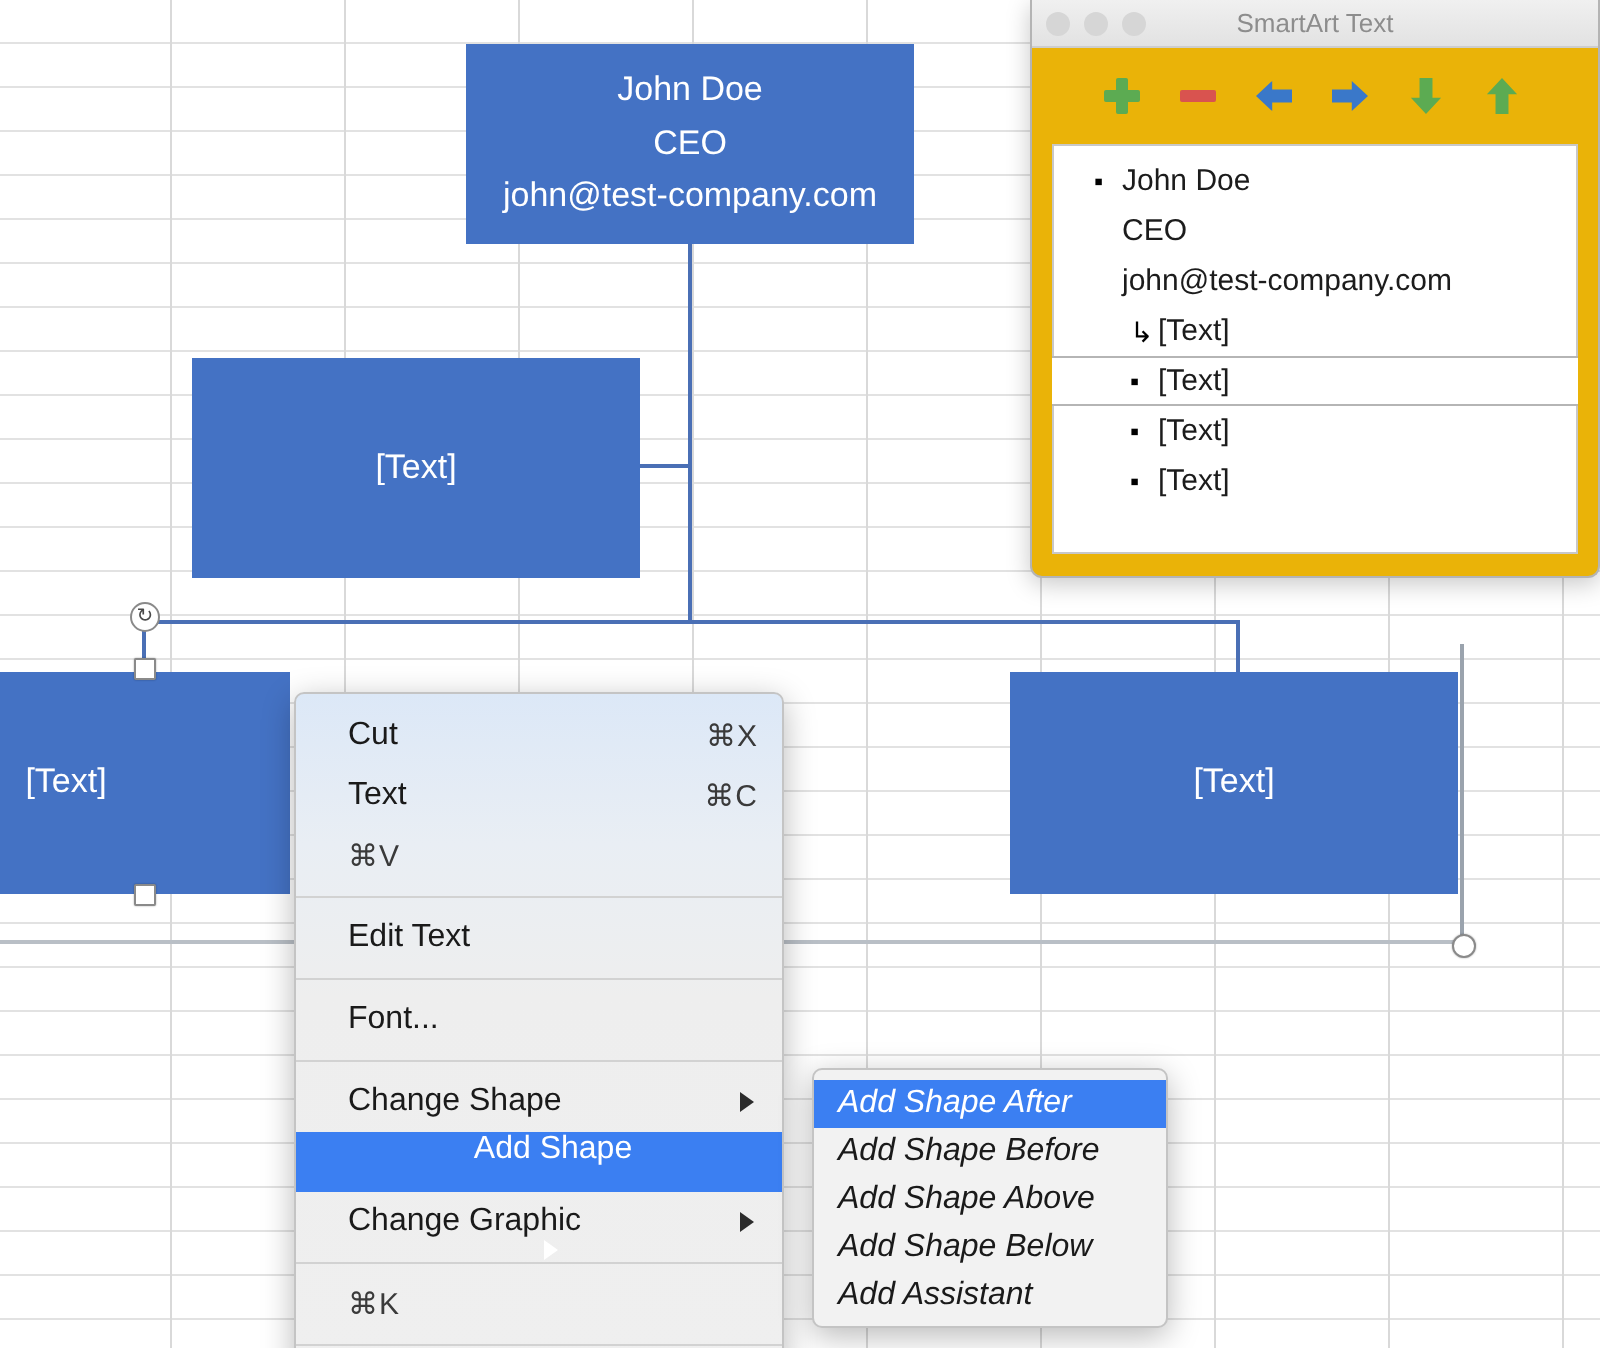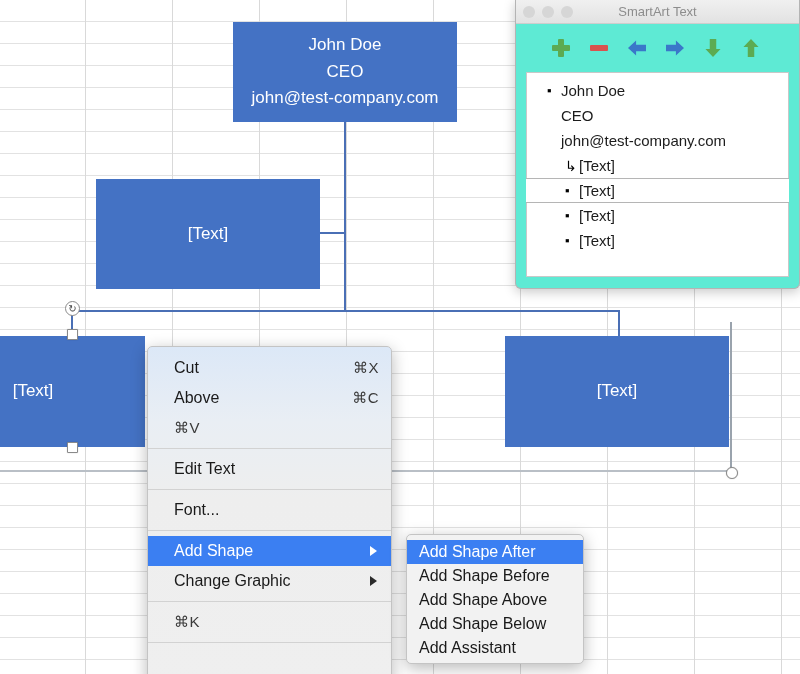--- a/index.html
+++ b/index.html
@@ -78,21 +78,21 @@
     background:#9aa3ad; z-index:4;
   }
   #sel-right-frame-b {
     position:absolute; left:0px; top:470px; width:732px; height:2px;
     background:#b9bfc6; z-index:2;
   }
 
   
   #smartart-window {
     position:absolute; left:515px; top:0px; width:285px; height:289px;
-    background:#5eead4;
+    background:#eab308;
     border:1px solid #b4b4b4;
     border-top:none;
     border-radius:0 0 6px 6px;
     box-shadow:0 3px 12px rgba(0,0,0,.22);
     z-index:20;
     overflow:hidden;
   }
   #smartart-titlebar {
     height:24px;
     background:linear-gradient(#f0f0f0,#e2e2e2);
@@ -172,36 +172,36 @@
     height:30px; display:flex; align-items:center;
     padding:0 12px 0 26px; position:relative; white-space:nowrap;gap:36px;
   }
   .mi .mi-label { flex:1; }
   .mi .mi-key { color:#3a3a3a; font-size:15px; letter-spacing:.5px; }
   .mi .mi-arrow {
     width:0;height:0;border-left:7px solid #2b2b2b;
     border-top:5px solid transparent;border-bottom:5px solid transparent;
     margin-right:2px;
   }
-  .mi.hl { background:#3b7ff2; color:#ffffff; }
+  .mi.hl { background:#3b7ff2; color:#ffffff;flex-direction:column; }
   .mi.hl .mi-arrow { border-left-color:#ffffff; }
   .mi-sep { height:1px; background:#d2d2d2; margin:5px 0; }
 
   
   #submenu {
     position:absolute; left:406px; top:534px; width:178px; height:130px;
     background:#f2f2f2;
     border:1px solid #c4c4c4;
     border-radius:5px;
     box-shadow:0 4px 16px rgba(0,0,0,.28);
     z-index:40;
     font-size:16px; color:#1a1a1a;
     padding-top:5px;
   }
-  .smi { height:24px; display:flex; align-items:center; padding:0 10px 0 12px; white-space:nowrap; }
+  .smi { height:24px; display:flex; align-items:center; padding:0 10px 0 12px; white-space:nowrap;font-style:italic; }
   .smi.hl { background:#3b7ff2; color:#ffffff; }
 </style>
 </head>
 <body>
 
 <div id="canvas"></div>
 
 <div class="conn" id="conn-ceo-down"></div>
 <div class="conn" id="conn-asst-stub"></div>
 <div class="conn" id="conn-horizontal"></div>
@@ -282,41 +282,45 @@
   </div>
 </div>
 
 <div id="context-menu">
 
   <div class="mi">
     <span class="mi-label">Cut</span>
     <span class="mi-key">⌘X</span>
   </div>
   <div class="mi">
-    <span class="mi-label">Above</span>
+    <span class="mi-label">Text</span>
     <span class="mi-key">⌘C</span>
   </div>
   <div class="mi">
     <span class="mi-key">⌘V</span>
   </div>
 
   <div class="mi-sep"></div>
 
   <div class="mi">
     <span class="mi-label">Edit Text</span>
   </div>
 
   <div class="mi-sep"></div>
 
   <div class="mi">
     <span class="mi-label">Font...</span>
   </div>
 
   <div class="mi-sep"></div>
 
+  <div class="mi">
+    <span class="mi-label">Change Shape</span>
+    <span class="mi-arrow"></span>
+  </div>
   <div class="mi hl">
     <span class="mi-label">Add Shape</span>
     <span class="mi-arrow"></span>
   </div>
   <div class="mi">
     <span class="mi-label">Change Graphic</span>
     <span class="mi-arrow"></span>
   </div>
 
   <div class="mi-sep"></div>

